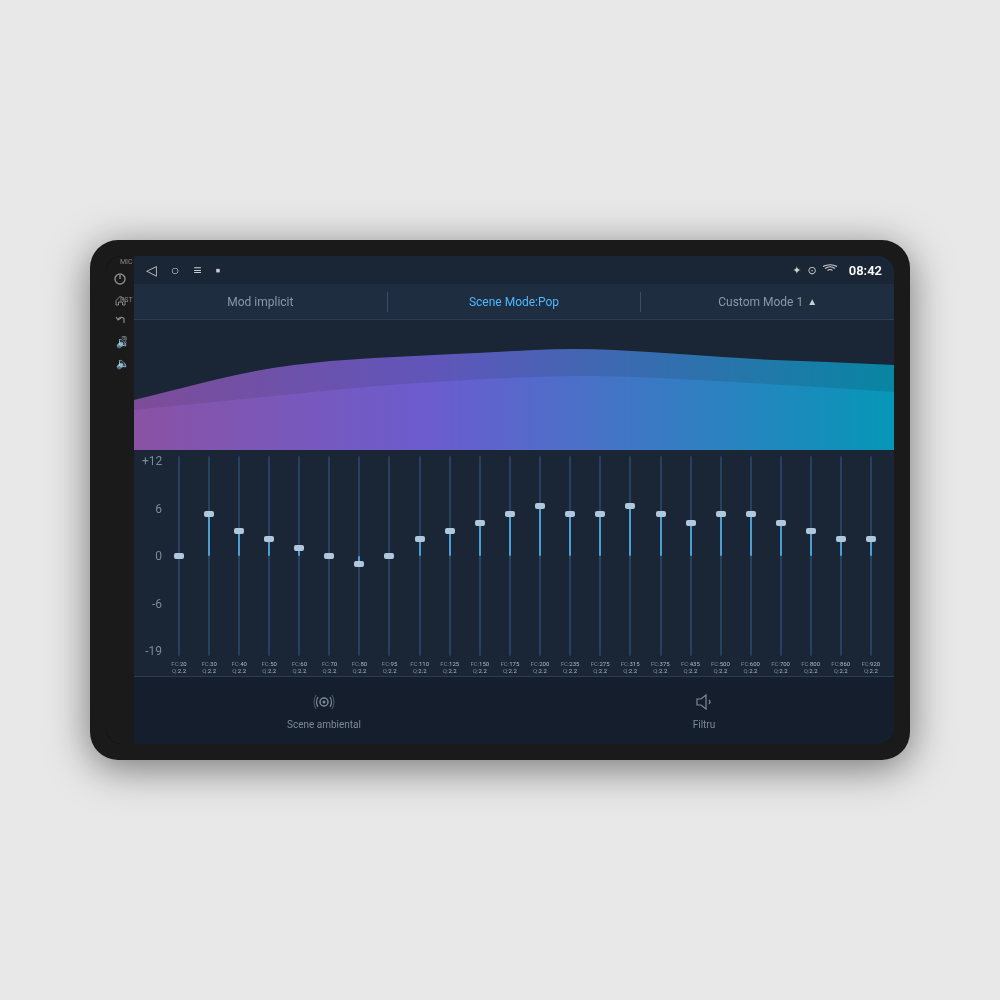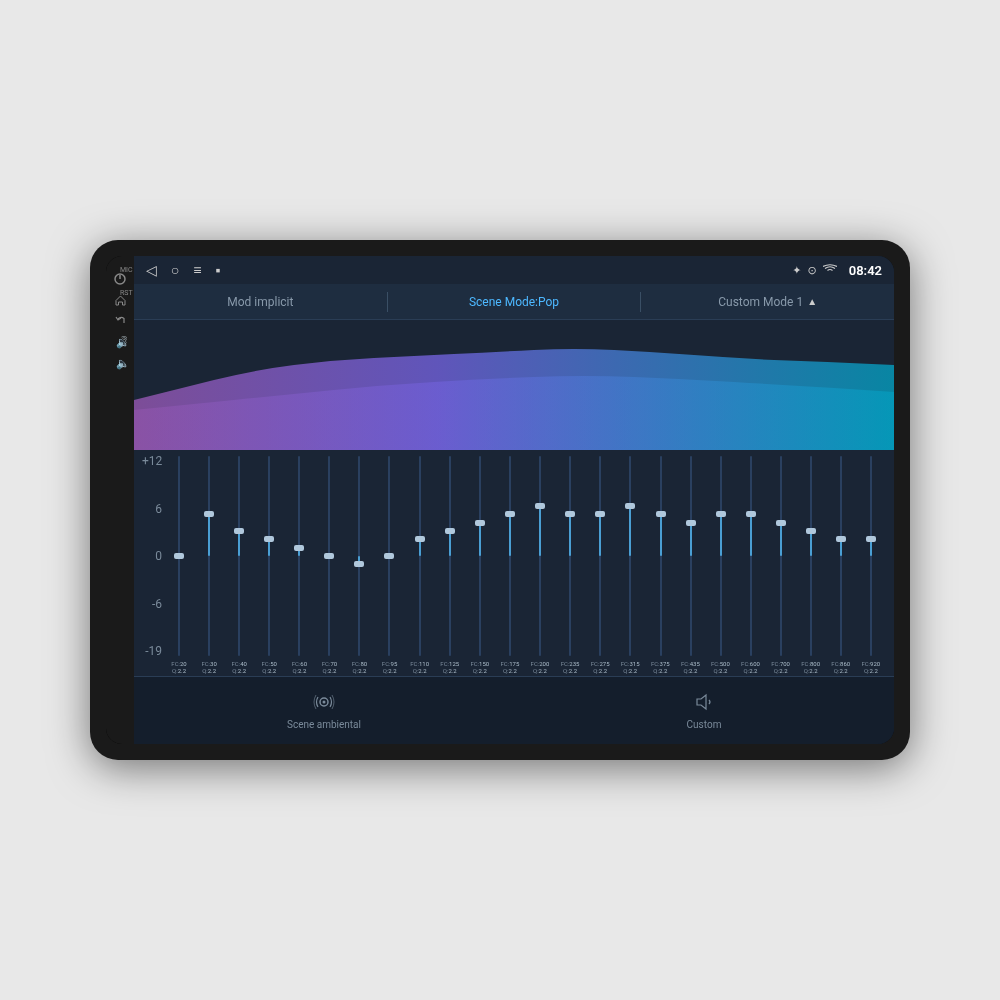--- a/index.html
+++ b/index.html
@@ -267,29 +267,29 @@
     }
 
     .nav-tab-label {
       color: #7a8a9a;
       font-size: 10px;
       text-align: center;
     }
 
     .mic-label {
       position: absolute;
-      top: 26px;
+      top: 18px;
       left: 30px;
       color: #888;
       font-size: 7px;
     }
 
     .rst-label {
       position: absolute;
-      top: 49px;
+      top: 56px;
       left: 30px;
       color: #888;
       font-size: 7px;
     }
   </style>
 </head>
 <body>
 
 <div class="device-outer">
   <span class="mic-label">MIC</span>
@@ -805,19 +805,19 @@
         </div>
 
 
         <div class="nav-tab">
           <div class="nav-tab-icon">
             <svg width="22" height="20" viewBox="0 0 22 20">
               <path d="M4 7 L4 13 L8 13 L13 17 L13 3 L8 7 Z" stroke="#7a8a9a" stroke-width="1.2" fill="none"></path>
               <path d="M16 8 Q18 10 16 12" stroke="#7a8a9a" stroke-width="1.2" fill="none"></path>
             </svg>
           </div>
-          <span class="nav-tab-label">Custom</span>
+          <span class="nav-tab-label">Filtru</span>
         </div>
 
       </div>
     </div>
   </div>
 </div>
 
 </body></html>

